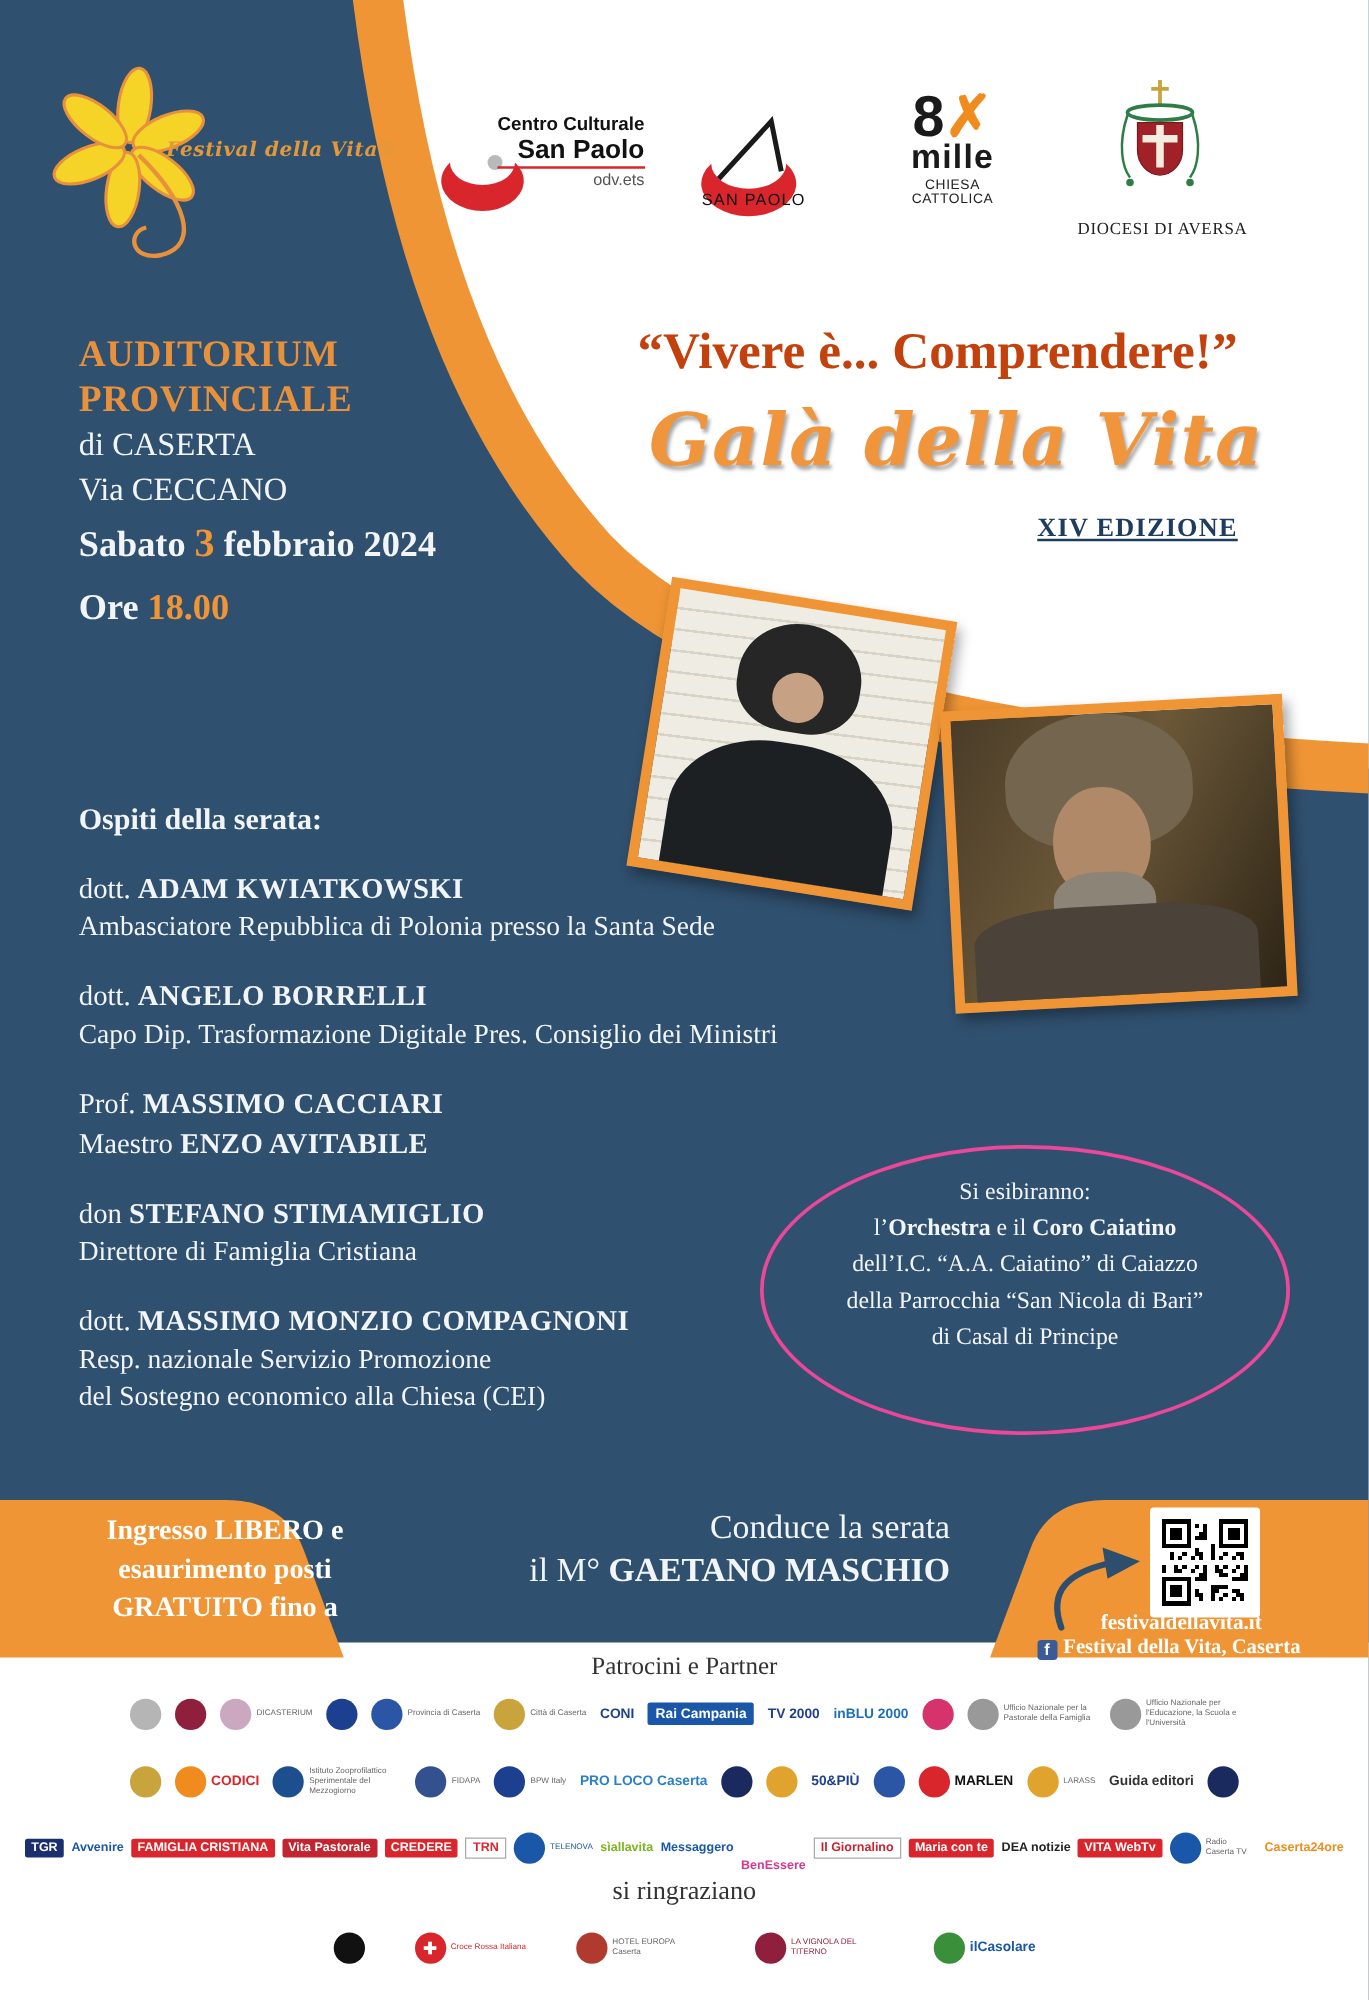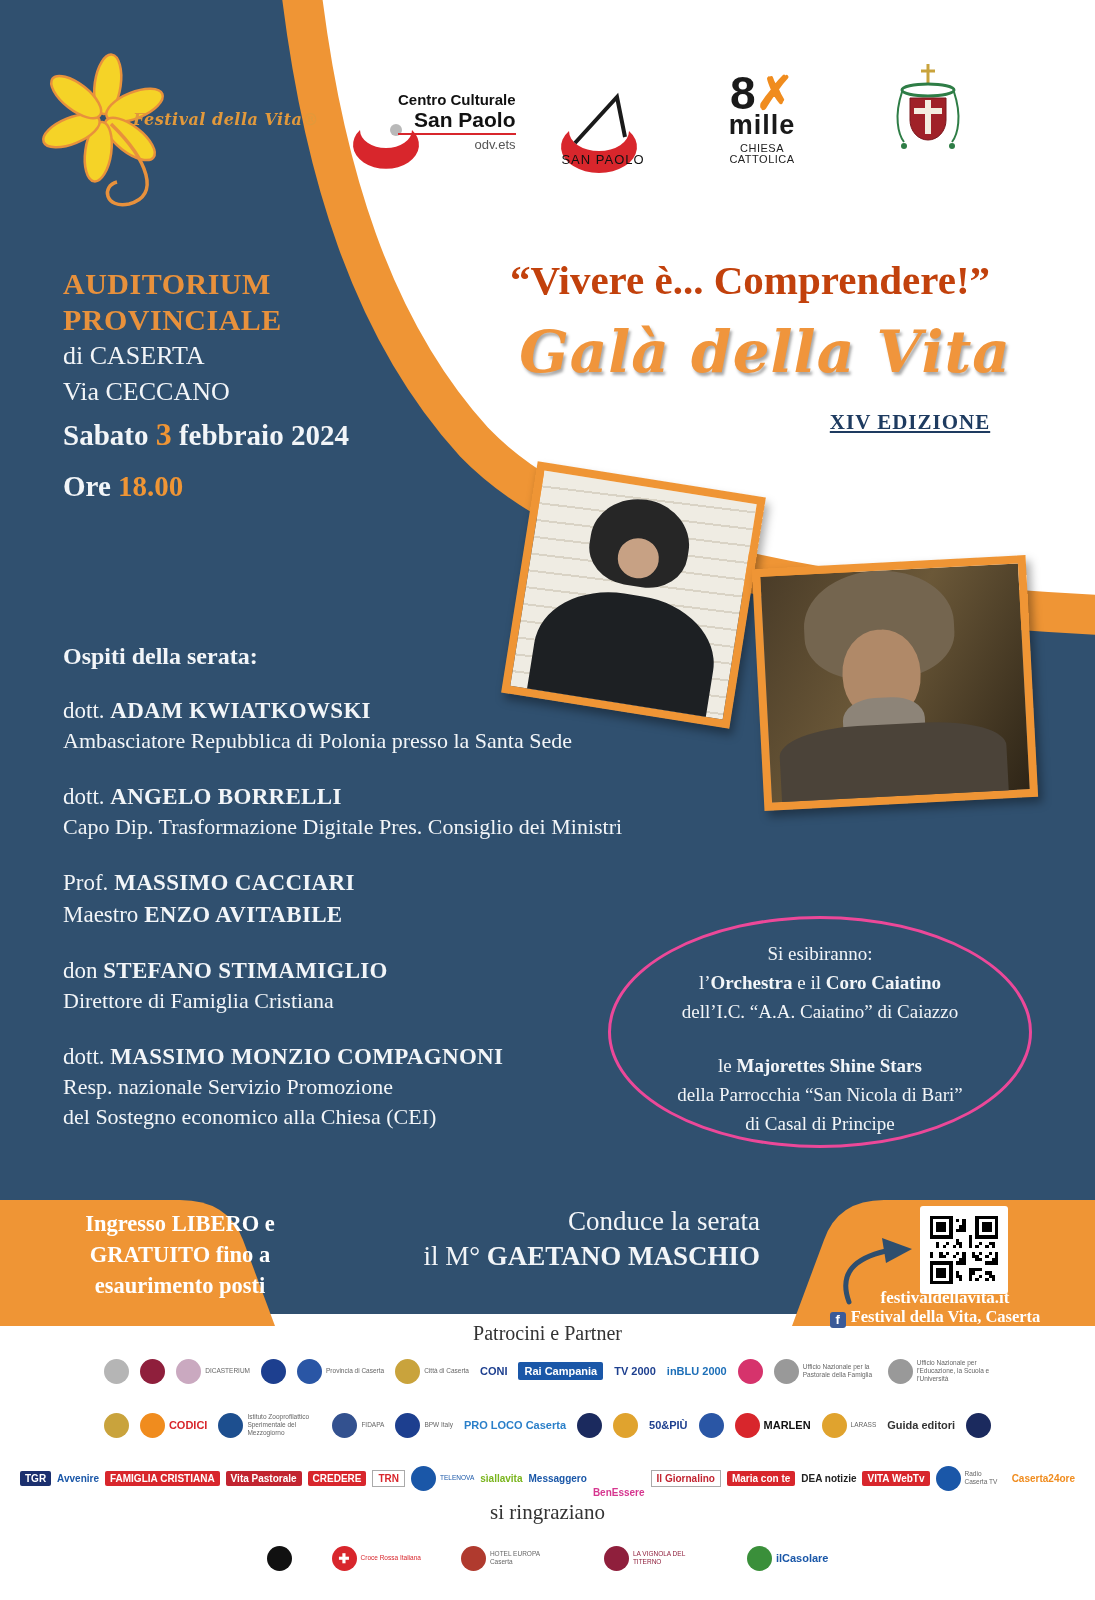--- a/index.html
+++ b/index.html
@@ -162,20 +162,24 @@
   </div>
   <div class="abs sanpaolo">
     <div style="height:62px;"></div>
     <div class="cap">SAN PAOLO</div>
   </div>
   <div class="abs omille">
     <div class="r1"><span>8</span><span class="x">✗</span></div>
     <div class="r2">mille</div>
     <div class="r3"><span>CHIESA</span><br><span>CATTOLICA</span></div>
   </div>
+  <div class="abs diocesi">
+    <div style="height:110px;"></div>
+    <div class="cap">DIOCESI DI AVERSA</div>
+  </div>
 
   <div class="abs venue">
     <div class="o">AUDITORIUM</div>
     <div class="o">PROVINCIALE</div>
     <div class="w">di CASERTA</div>
     <div class="w">Via CECCANO</div>
   </div>
   <div class="abs dateline">
     <span>Sabato </span><span class="day">3</span><span> febbraio 2024</span>
   </div>
@@ -227,31 +231,28 @@
 del Sostegno economico alla Chiesa (CEI)</span>
     </div>
   </div>
 
   <div class="abs ellipse">
     <div class="ln">Si esibiranno:</div>
     <div class="ln">
       <span>l’</span><b>Orchestra</b><span> e il </span><b>Coro Caiatino</b>
     </div>
     <div class="ln">dell’I.C. “A.A. Caiatino” di Caiazzo</div>
-    <div class="ln gap">
-      <span>le </span><b>Majorettes Shine Stars</b>
-    </div>
     <div class="ln">della Parrocchia “San Nicola di Bari”</div>
     <div class="ln">di Casal di Principe</div>
   </div>
 
   <div class="abs admission">
     <div>Ingresso LIBERO e</div>
+    <div>esaurimento posti</div>
     <div>GRATUITO fino a</div>
-    <div>esaurimento posti</div>
   </div>
   <div class="abs host">
     <div class="h1">Conduce la serata</div>
     <div class="h2"><span>il M° </span><b>GAETANO MASCHIO</b></div>
   </div>
   <div class="abs qr-wrap">
     <svg id="qr-svg" viewBox="0 0 25 25" width="82" height="82" shape-rendering="crispEdges">
         <rect x="0" y="0" width="25" height="25" fill="#fff"></rect>
         <rect x="2" y="2" width="7" height="7" fill="#000"></rect>
         <rect x="3" y="3" width="5" height="5" fill="#fff"></rect>

